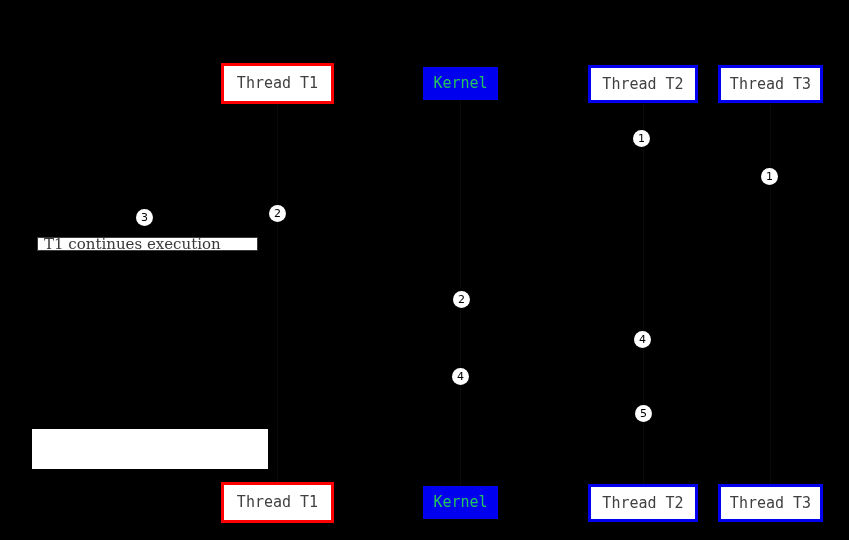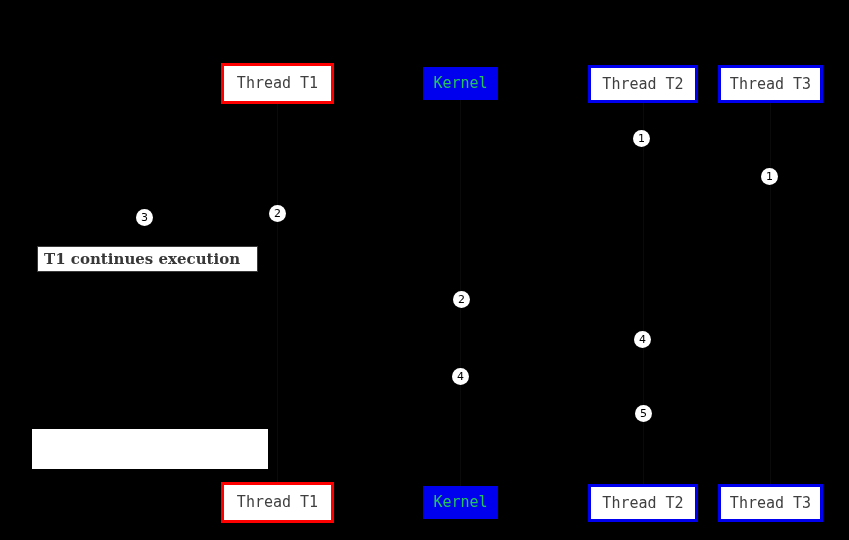--- a/index.html
+++ b/index.html
@@ -107,21 +107,21 @@
       <div class="lifeline" style="left: 643px; top: 103px; height: 381px;"></div>
       <div class="lifeline" style="left: 770px; top: 103px; height: 381px;"></div>
     </div>
   <div id="participants-top-layer">
       <div class="participant outline-red" style="left: 221px; top: 63px; width: 113px; height: 41px;">Thread T1</div>
       <div class="participant solid-blue" style="left: 423px; top: 67px; width: 75px; height: 33px;">Kernel</div>
       <div class="participant outline-blue" style="left: 588px; top: 65px; width: 110px; height: 38px;">Thread T2</div>
       <div class="participant outline-blue" style="left: 718px; top: 65px; width: 105px; height: 38px;">Thread T3</div>
     </div>
   <div id="notes-layer">
-      <div class="note-box" style="left: 37px; top: 246px; width: 221px; height: 26px; font-weight: bold;">T1 continues execution</div>
+      <div class="note-box" style="left: 37px; top: 237px; width: 221px; height: 14px;">T1 continues execution</div>
       <div class="blank-box" style="left: 32px; top: 429px; width: 236px; height: 40px;"></div>
     </div>
   <div id="steps-layer">
       <div class="step" style="left: 633px; top: 130px;">1</div>
       <div class="step" style="left: 761px; top: 168px;">1</div>
       <div class="step" style="left: 136px; top: 209px;">3</div>
       <div class="step" style="left: 269px; top: 205px;">2</div>
       <div class="step" style="left: 453px; top: 291px;">2</div>
       <div class="step" style="left: 634px; top: 331px;">4</div>
       <div class="step" style="left: 452px; top: 368px;">4</div>

